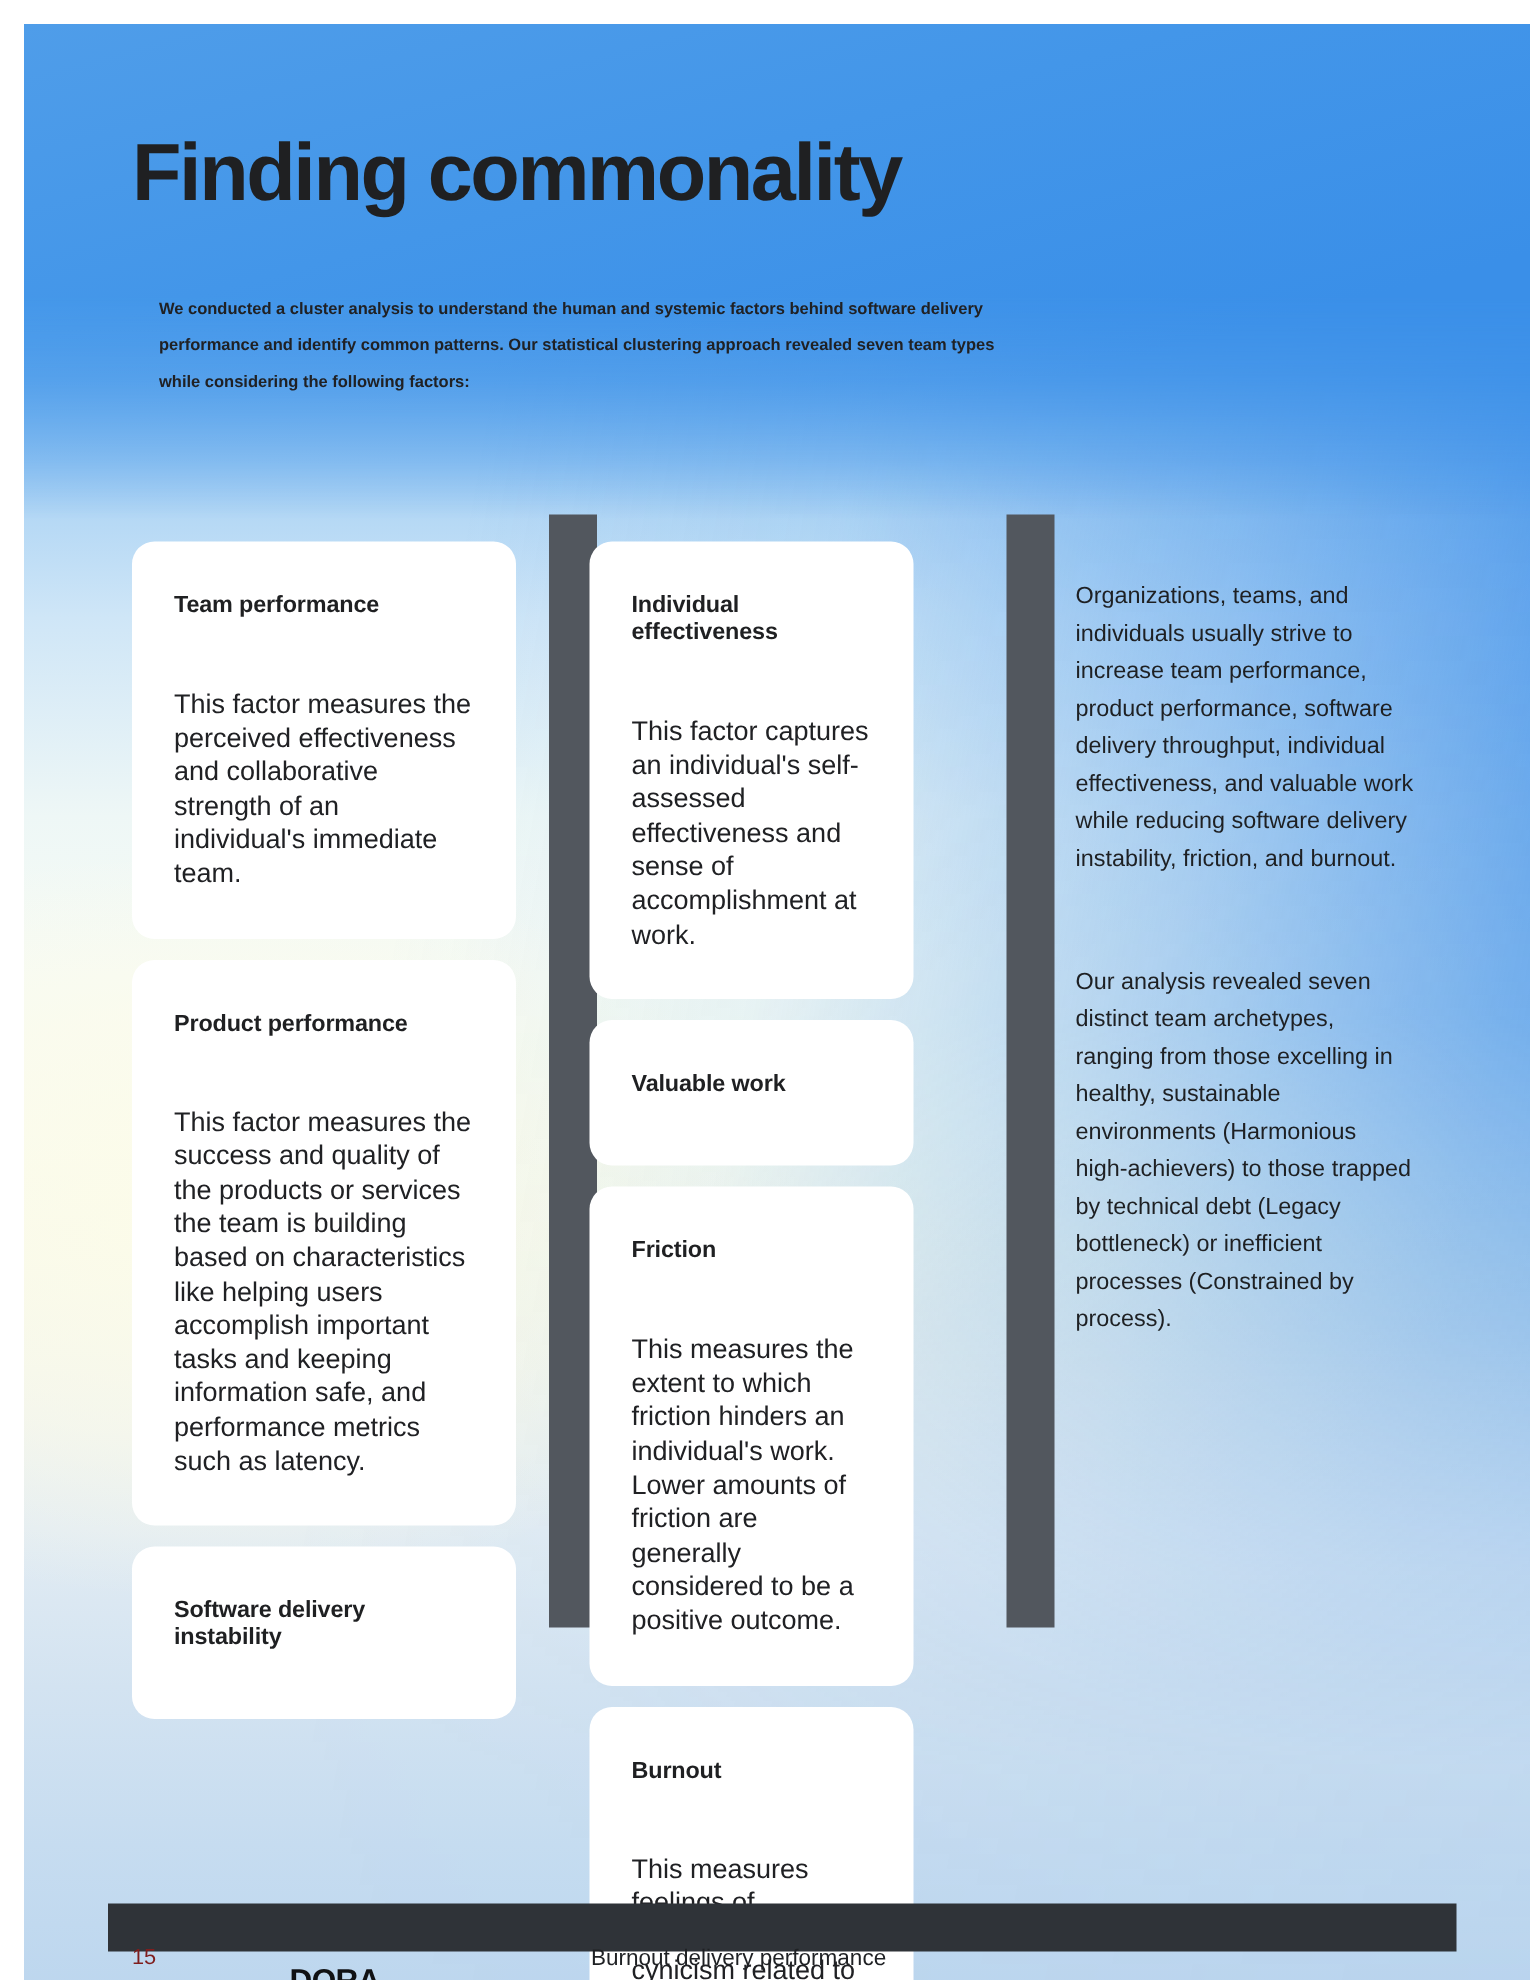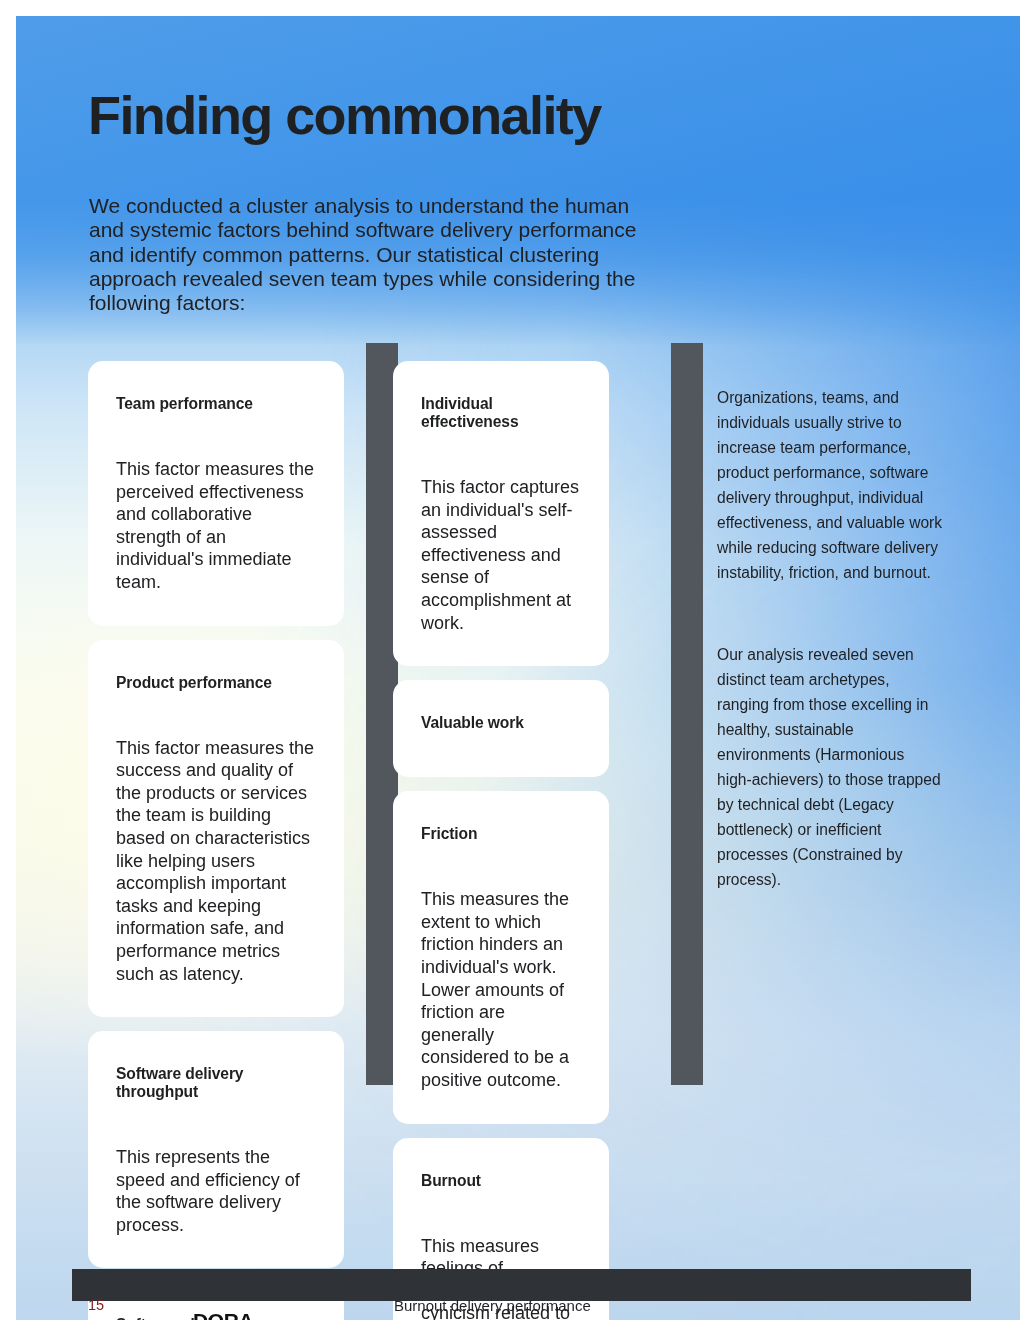--- a/index.html
+++ b/index.html
@@ -108,26 +108,27 @@
     font-size: 54px;
     font-weight: bold;
     letter-spacing: -1.6px;
     color: #1f2022;
     line-height: 1.12;
     white-space: nowrap;
   }
 
   .intro {
     position: absolute;
-    left: 57px;
+    left: 74px;
     top: 162px;
     width: 600px;
-    font-size: 21px;
+    font-size: 11px;
     line-height: 24.3px;
     color: #202124;
+    font-weight: bold;
   }
 
   
   .col1 {
     position: absolute;
     left: 56px;
     top: 329px;
     width: 288px;
   }
 
@@ -272,24 +273,20 @@
     <div class="col1">
       <div class="card">
         <div class="card-title">Team performance</div>
         <div class="card-body">This factor measures the perceived effectiveness and collaborative strength of an individual's immediate team.</div>
       </div>
       <div class="card">
         <div class="card-title">Product performance</div>
         <div class="card-body">This factor measures the success and quality of the products or services the team is building based on characteristics like helping users accomplish important tasks and keeping information safe, and performance metrics such as latency.</div>
       </div>
       <div class="card">
-        <div class="card-title">Software delivery throughput</div>
-        <div class="card-body">This represents the speed and efficiency of the software delivery process.</div>
-      </div>
-      <div class="card">
         <div class="card-title">Software delivery instability</div>
       </div>
     </div>
 
     <div class="col2">
       <div class="card">
         <div class="card-title">Individual effectiveness</div>
         <div class="card-body">This factor captures an individual's self-assessed effectiveness and sense of accomplishment at work.</div>
       </div>
       <div class="card">

